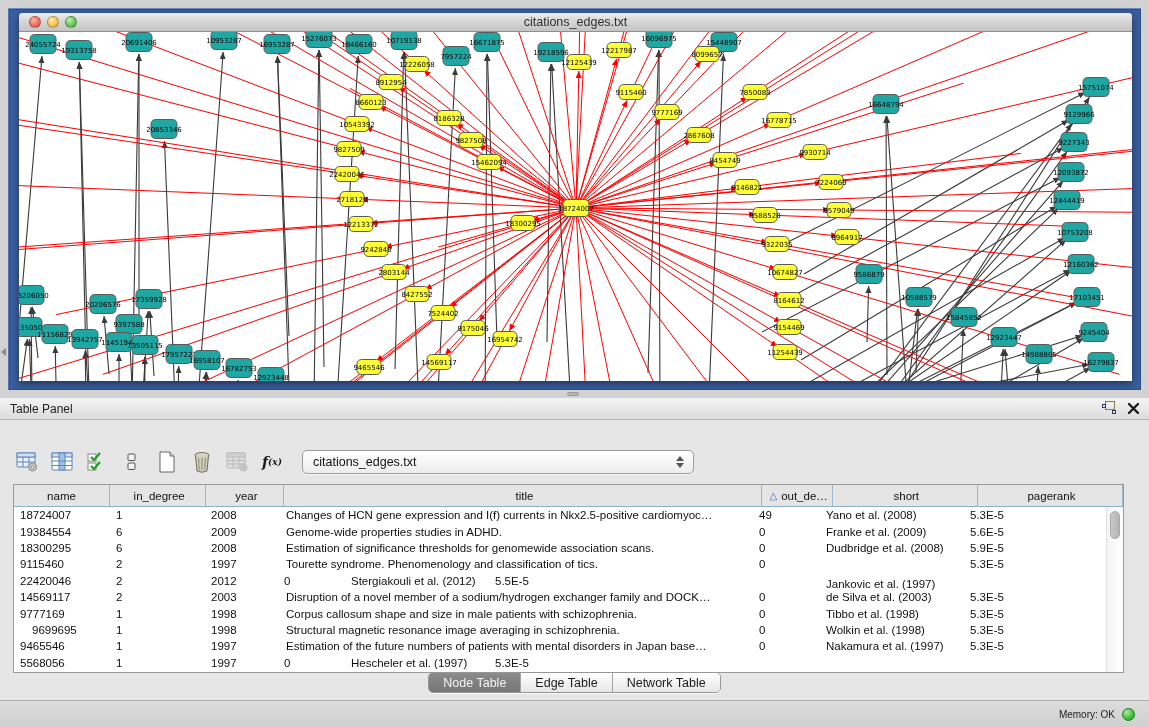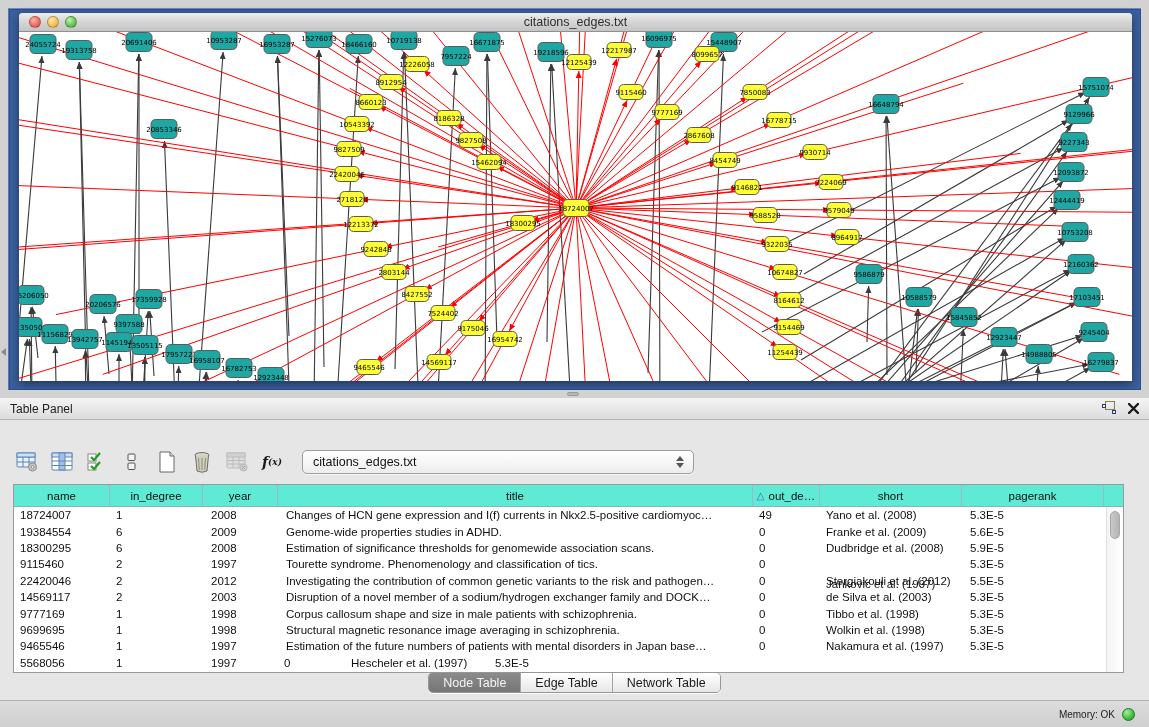--- a/index.html
+++ b/index.html
@@ -79,21 +79,21 @@
   .dd-arrows { display:flex; flex-direction:column; gap:2px; align-items:center; width:14px; }
   .dd-arrows .up    { width:0;height:0;border-left:4px solid transparent;border-right:4px solid transparent;border-bottom:5px solid #555; }
   .dd-arrows .down  { width:0;height:0;border-left:4px solid transparent;border-right:4px solid transparent;border-top:5px solid #555; }
 
   
   .tbl-wrap {
     position:absolute; left:13px; top:64px; width:1111px; height:189px;
     background:#fff; border:1px solid #9a9a9a;
     display:flex; flex-direction:column; overflow:hidden;
   }
-  .tbl-head { display:flex; height:22px; background:#5eead4; border-bottom:1px solid #8fafc4; flex:none; }
+  .tbl-head { display:flex; height:22px; background:#e5e5e5; border-bottom:1px solid #8fafc4; flex:none;justify-content:space-between; }
   .th {
     font-size:11.5px; color:#111; display:flex; align-items:center; justify-content:center;
     border-right:1px solid #9cb8cb; height:100%;
   }
   .th .sort { color:#3a72ad; font-size:10px; margin-right:4px; }
   .tbl-body { position:relative; flex:1; display:flex; }
   .rows { flex:1; }
   .tr { display:flex; height:16.4px; align-items:center; background:#fff; }
   .td { font-size:11.5px; color:#101010; white-space:nowrap; overflow:hidden; }
   .vscroll {
@@ -834,21 +834,20 @@
               <div class="td" style="width: 75px; padding-left: 8px;">1997</div>
               <div class="td" style="width: 475px; padding-left: 8px;">Tourette syndrome. Phenomenology and classification of tics.</div>
               <div class="td" style="width: 67px; padding-left: 6px;">0</div>
               <div class="td" style="width: 142px; padding-left: 6px; margin-top: 40px;">Jankovic et al. (1997)</div>
               <div class="td" style="width: 142px; padding-left: 8px;">5.3E-5</div>
             </div>
             <div class="tr">
               <div class="td" style="width: 96px; padding-left: 6px;">22420046</div>
               <div class="td" style="width: 93px; padding-left: 6px;">2</div>
               <div class="td" style="width: 75px; padding-left: 8px;">2012</div>
-              <div class="td" style="width: 475px; padding-left: 8px;">Investigating the contribution of common genetic variants to the risk and pathogen…</div>
               <div class="td" style="width: 67px; padding-left: 6px;">0</div>
               <div class="td" style="width: 142px; padding-left: 6px;">Stergiakouli et al. (2012)</div>
               <div class="td" style="width: 142px; padding-left: 8px;">5.5E-5</div>
             </div>
             <div class="tr">
               <div class="td" style="width: 96px; padding-left: 6px;">14569117</div>
               <div class="td" style="width: 93px; padding-left: 6px;">2</div>
               <div class="td" style="width: 75px; padding-left: 8px;">2003</div>
               <div class="td" style="width: 475px; padding-left: 8px;">Disruption of a novel member of a sodium/hydrogen exchanger family and DOCK…</div>
               <div class="td" style="width: 67px; padding-left: 6px;">0</div>
@@ -858,21 +857,21 @@
             <div class="tr">
               <div class="td" style="width: 96px; padding-left: 6px;">9777169</div>
               <div class="td" style="width: 93px; padding-left: 6px;">1</div>
               <div class="td" style="width: 75px; padding-left: 8px;">1998</div>
               <div class="td" style="width: 475px; padding-left: 8px;">Corpus callosum shape and size in male patients with schizophrenia.</div>
               <div class="td" style="width: 67px; padding-left: 6px;">0</div>
               <div class="td" style="width: 142px; padding-left: 6px;">Tibbo et al. (1998)</div>
               <div class="td" style="width: 142px; padding-left: 8px;">5.3E-5</div>
             </div>
             <div class="tr">
-              <div class="td" style="width: 96px; padding-left: 6px;">9699695</div>
+              <div class="td" style="width: 96px; padding-left: 18px;">9699695</div>
               <div class="td" style="width: 93px; padding-left: 6px;">1</div>
               <div class="td" style="width: 75px; padding-left: 8px;">1998</div>
               <div class="td" style="width: 475px; padding-left: 8px;">Structural magnetic resonance image averaging in schizophrenia.</div>
               <div class="td" style="width: 67px; padding-left: 6px;">0</div>
               <div class="td" style="width: 142px; padding-left: 6px;">Wolkin et al. (1998)</div>
               <div class="td" style="width: 142px; padding-left: 8px;">5.3E-5</div>
             </div>
             <div class="tr">
               <div class="td" style="width: 96px; padding-left: 6px;">9465546</div>
               <div class="td" style="width: 93px; padding-left: 6px;">1</div>

